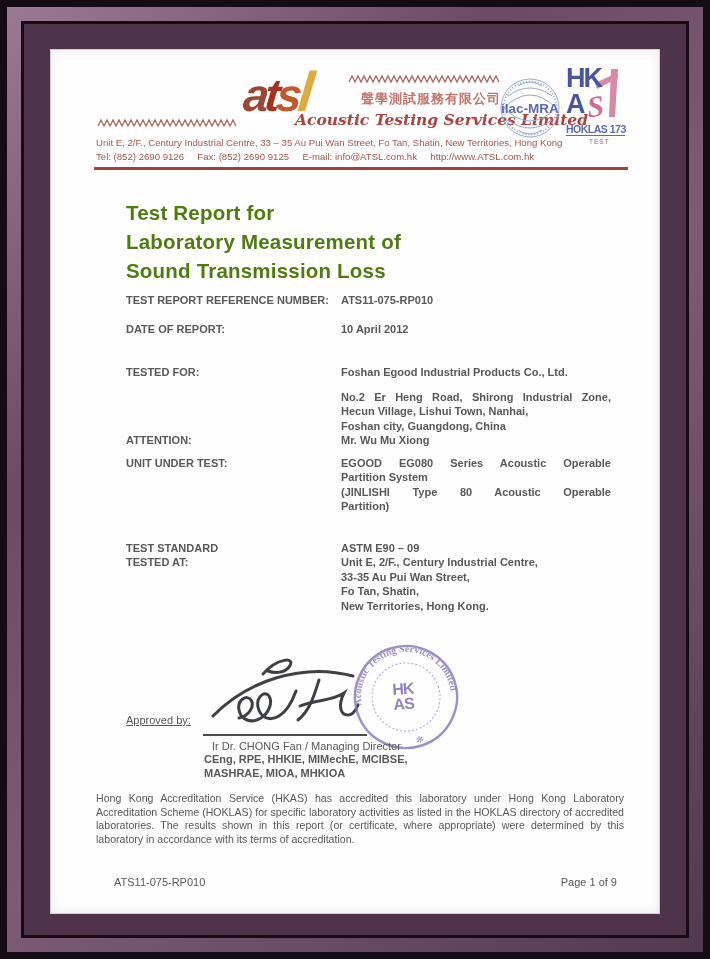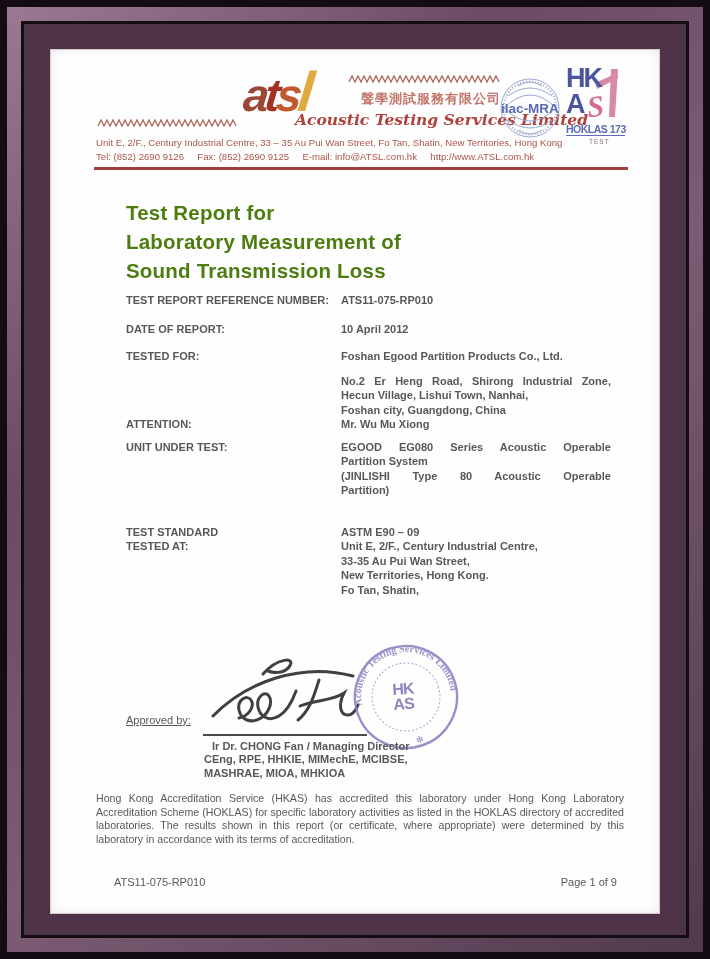--- a/index.html
+++ b/index.html
@@ -46,21 +46,21 @@
   .frow { display:flex; align-items:flex-start; }
   .flabel { width:215px; flex:0 0 215px; font-size:11px; font-weight:bold; line-height:14.5px; }
   .fvalue { flex:1; font-size:11px; font-weight:bold; line-height:14.5px; }
   .line.just { text-align:justify; text-align-last:justify; }
 
   
   .approved-label { position:absolute; left:75px; top:664px; font-size:11px;text-decoration:underline; }
   .signature { position:absolute; left:150px; top:600px; }
   .sig-line { position:absolute; left:152px; top:684px; width:164px; border-top:2px solid #4c4c50; }
   .stamp { position:absolute; left:300px; top:592px; width:110px; height:110px; transform:rotate(-18deg); opacity:.85; }
-  .signatory { position:absolute; left:153px; top:689px; font-size:11px; font-weight:bold; line-height:14px;padding-left:8px; }
+  .signatory { position:absolute; left:153px; top:689px; font-size:11px; font-weight:normal; line-height:14px;padding-left:8px; }
   .quals1 { position:absolute; left:153px; top:703px; font-size:11px; font-weight:bold; }
   .quals2 { position:absolute; left:153px; top:717px; font-size:11px; font-weight:bold; }
 
   
   .accred { position:absolute; left:45px; top:742px; width:528px; font-size:10.6px; line-height:13.6px;
             text-align:justify; }
   .repro  { position:absolute; left:45px; top:806px; font-size:10.6px; }
   .bottom-row { position:absolute; left:63px; right:42px; top:826px; display:flex;
                 justify-content:space-between; font-size:11px; }
 </style>
@@ -127,31 +127,31 @@
 
     <div class="fields">
 
       <div class="frow" style="margin-bottom:14px">
         <div class="flabel">TEST REPORT REFERENCE NUMBER:</div>
         <div class="fvalue">
             <div class="line">ATS11-075-RP010</div>
           </div>
       </div>
 
-      <div class="frow" style="margin-bottom:13px">
+      <div class="frow" style="margin-bottom:29px">
         <div class="flabel">DATE OF REPORT:</div>
         <div class="fvalue">
             <div class="line">10 April 2012</div>
           </div>
       </div>
 
       <div class="frow" style="margin-bottom:10px">
         <div class="flabel">TESTED FOR:</div>
         <div class="fvalue">
-            <div class="line">Foshan Egood Partition Products Co., Ltd.</div>
+            <div class="line">Foshan Egood Industrial Products Co., Ltd.</div>
           </div>
       </div>
 
       <div class="frow" style="margin-bottom:0">
         <div class="flabel"></div>
         <div class="fvalue">
           <div class="line just">No.2 Er Heng Road, Shirong Industrial Zone,</div>
           <div class="line">Hecun Village, Lishui Town, Nanhai,</div>
           <div class="line">Foshan city, Guangdong, China</div>
         </div>
@@ -179,22 +179,22 @@
         <div class="fvalue">
             <div class="line">ASTM E90 – 09</div>
           </div>
       </div>
 
       <div class="frow">
         <div class="flabel">TESTED AT:</div>
         <div class="fvalue">
           <div class="line">Unit E, 2/F., Century Industrial Centre,</div>
           <div class="line">33-35 Au Pui Wan Street,</div>
+          <div class="line">Fo Tan, Shatin,</div>
           <div class="line">New Territories, Hong Kong.</div>
-          <div class="line">Fo Tan, Shatin,</div>
         </div>
       </div>
     </div>
 
     <svg class="signature" width="168" height="84" viewBox="0 0 168 84">
       <g fill="none" stroke="#3f4044" stroke-width="3" stroke-linecap="round">
         <path d="M12,66 C45,32 100,12 152,26"></path>
         <path d="M62,24 C76,8 96,6 88,17 C83,24 72,23 67,21"></path>
         <path d="M38,68 c10,-2 16,-12 12,-18 c-4,-6 -14,0 -12,10 c2,10 12,14 22,8 c8,-5 12,-16 8,-22 c-4,-6 -13,1 -11,11 c2,10 11,15 21,9 c7,-4 13,-14 17,-25"></path>
         <path d="M118,30 c-5,16 -9,30 -21,40"></path>

